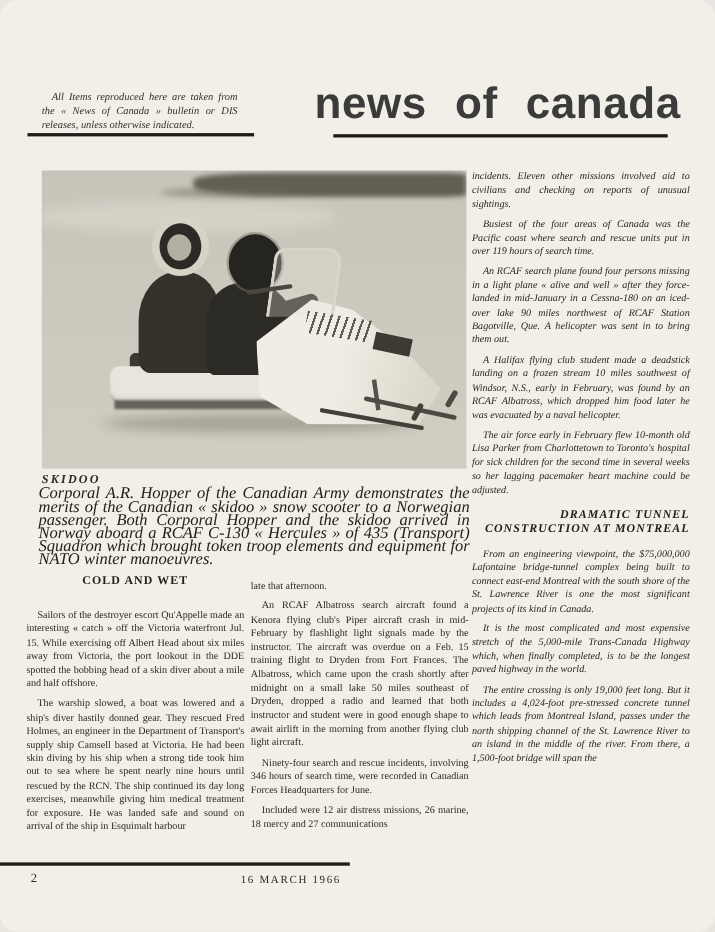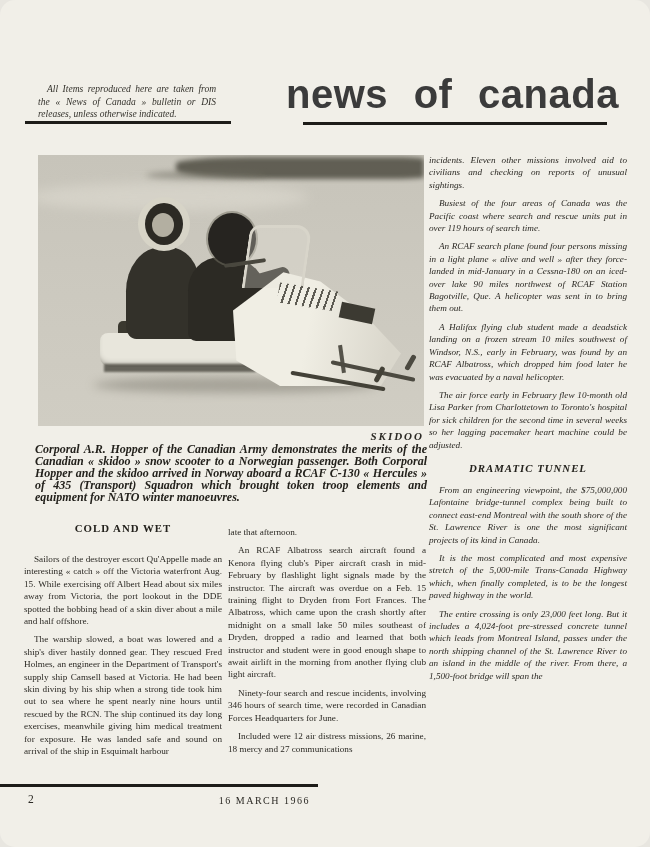--- a/index.html
+++ b/index.html
@@ -53,40 +53,40 @@
   .ski-left-tip{left:339px;top:211px;width:5px;height:17px;background:#434137;transform:rotate(28deg);border-radius:3px;}
   .passenger{left:88px;top:92px;width:74px;height:92px;background:#33312a;border-radius:48% 42% 12% 14%;}
   .passenger-hood{left:100px;top:42px;width:52px;height:54px;background:#d7d4c7;border-radius:50%;}
   .passenger-hood-inner{left:107px;top:48px;width:38px;height:42px;background:#2c2a24;border-radius:50%;}
   .passenger-face{left:114px;top:58px;width:22px;height:24px;background:#b3afa1;border-radius:50%;}
   .driver{left:150px;top:102px;width:80px;height:84px;background:#2c2a24;border-radius:40% 50% 10% 10%;}
   .driver-hood{left:170px;top:58px;width:48px;height:52px;background:#262420;border-radius:50%;box-shadow:0 0 0 2px #76746680;}
   .driver-arm{left:210px;top:116px;width:42px;height:14px;background:#2c2a24;transform:rotate(-16deg);border-radius:7px;}
   
   .caption-title{
-    position:absolute;left:38px;top:430px;width:386px;text-align:right;
+    position:absolute;left:38px;top:430px;width:386px;text-align:left;
     font-weight:bold;font-style:italic;font-size:11px;letter-spacing:2px;color:#2b2924;
   }
   .photo-caption{
     position:absolute;left:35px;top:443px;width:392px;
-    font-weight:bold;font-style:italic;font-size:12px;line-height:12px;
+    font-weight:normal;font-style:italic;font-size:15px;line-height:12px;
     text-align:justify;color:#23211c;
   }
   
   .col{position:absolute;width:198px;font-size:9.2px;line-height:12.4px;text-align:justify;}
   .col p{margin:0 0 6px 0;text-indent:10px;}
   .col p.cont{text-indent:0;}
   .col-left{left:24px;top:522px;}
   .col-mid{left:228px;top:526px;}
   .col-right{left:429px;top:154px;font-style:italic;}
   .col-heading{
     font-weight:bold;font-size:10.8px;letter-spacing:1px;text-align:center;
     text-indent:0;margin:0 0 18px 0;line-height:13px;color:#23211c;
   }
-  .col-heading.mid-article{margin:11px 0 9px 0;}
+  .col-heading.mid-article{margin:11px 0 9px 0;text-align:right;}
   .col-heading .hline{display:block;}
   
   .rule-footer{left:0;top:784px;width:318px;}
   .page-number{position:absolute;left:28px;top:793px;font-size:11.5px;color:#2b2924;}
   .footer-date{position:absolute;left:140px;top:795px;width:170px;text-align:right;
     font-size:10px;letter-spacing:1.5px;color:#2b2924;}
 </style>
 </head>
 <body>
 
@@ -122,42 +122,43 @@
     <div class="ski-right-tip"></div>
     <div class="ski-left"></div>
     <div class="ski-left-tip"></div>
   </div>
 
   <div class="caption-title">SKIDOO</div>
   <div class="photo-caption">Corporal A.R. Hopper of the Canadian Army demonstrates the merits of the Canadian « skidoo » snow scooter to a Norwegian passenger. Both Corporal Hopper and the skidoo arrived in Norway aboard a RCAF C-130 « Hercules » of 435 (Transport) Squadron which brought token troop elements and equipment for NATO winter manoeuvres.</div>
 
   <div class="col col-left">
     <div class="col-heading">COLD AND WET</div>
-    <p>Sailors of the destroyer escort Qu'Appelle made an interesting « catch » off the Victoria waterfront Aug. 15. While exercising off Albert Head about six miles away from Victoria, the port lookout in the DDE spotted the bobbing head of a skin diver about a mile and half offshore.</p>
+    <p>Sailors of the destroyer escort Qu'Appelle made an interesting « catch » off the Victoria waterfront Jul. 15. While exercising off Albert Head about six miles away from Victoria, the port lookout in the DDE spotted the bobbing head of a skin diver about a mile and half offshore.</p>
     <p>The warship slowed, a boat was lowered and a ship's diver hastily donned gear. They rescued Fred Holmes, an engineer in the Department of Transport's supply ship Camsell based at Victoria. He had been skin diving by his ship when a strong tide took him out to sea where he spent nearly nine hours until rescued by the RCN. The ship continued its day long exercises, meanwhile giving him medical treatment for exposure. He was landed safe and sound on arrival of the ship in Esquimalt harbour</p>
   </div>
 
   <div class="col col-mid">
     <p class="cont">late that afternoon.</p>
     <p>An RCAF Albatross search aircraft found a Kenora flying club's Piper aircraft crash in mid-February by flashlight light signals made by the instructor. The aircraft was overdue on a Feb. 15 training flight to Dryden from Fort Frances. The Albatross, which came upon the crash shortly after midnight on a small lake 50 miles southeast of Dryden, dropped a radio and learned that both instructor and student were in good enough shape to await airlift in the morning from another flying club light aircraft.</p>
     <p>Ninety-four search and rescue incidents, involving 346 hours of search time, were recorded in Canadian Forces Headquarters for June.</p>
     <p>Included were 12 air distress missions, 26 marine, 18 mercy and 27 communications</p>
   </div>
 
   <div class="col col-right">
     <p class="cont">incidents. Eleven other missions involved aid to civilians and checking on reports of unusual sightings.</p>
     <p>Busiest of the four areas of Canada was the Pacific coast where search and rescue units put in over 119 hours of search time.</p>
     <p>An RCAF search plane found four persons missing in a light plane « alive and well » after they force-landed in mid-January in a Cessna-180 on an iced-over lake 90 miles northwest of RCAF Station Bagotville, Que. A helicopter was sent in to bring them out.</p>
     <p>A Halifax flying club student made a deadstick landing on a frozen stream 10 miles southwest of Windsor, N.S., early in February, was found by an RCAF Albatross, which dropped him food later he was evacuated by a naval helicopter.</p>
     <p>The air force early in February flew 10-month old Lisa Parker from Charlottetown to Toronto's hospital for sick children for the second time in several weeks so her lagging pacemaker heart machine could be adjusted.</p>
     <div class="col-heading mid-article">
       <span class="hline">DRAMATIC TUNNEL</span>
+      <span class="hline">CONSTRUCTION AT MONTREAL</span>
     </div>
     <p>From an engineering viewpoint, the $75,000,000 Lafontaine bridge-tunnel complex being built to connect east-end Montreal with the south shore of the St. Lawrence River is one the most significant projects of its kind in Canada.</p>
     <p>It is the most complicated and most expensive stretch of the 5,000-mile Trans-Canada Highway which, when finally completed, is to be the longest paved highway in the world.</p>
-    <p>The entire crossing is only 23,000 feet long. But it includes a 4,024-foot pre-stressed concrete tunnel which leads from Montreal Island, passes under the north shipping channel of the St. Lawrence River to an island in the middle of the river. From there, a 1,500-foot bridge will span the</p>
+    <p>The entire crossing is only 19,000 feet long. But it includes a 4,024-foot pre-stressed concrete tunnel which leads from Montreal Island, passes under the north shipping channel of the St. Lawrence River to an island in the middle of the river. From there, a 1,500-foot bridge will span the</p>
   </div>
 
   <div class="rule rule-footer"></div>
   <div class="page-number">2</div>
   <div class="footer-date">16 MARCH 1966</div>
 
 </div>
 
 </body></html>

